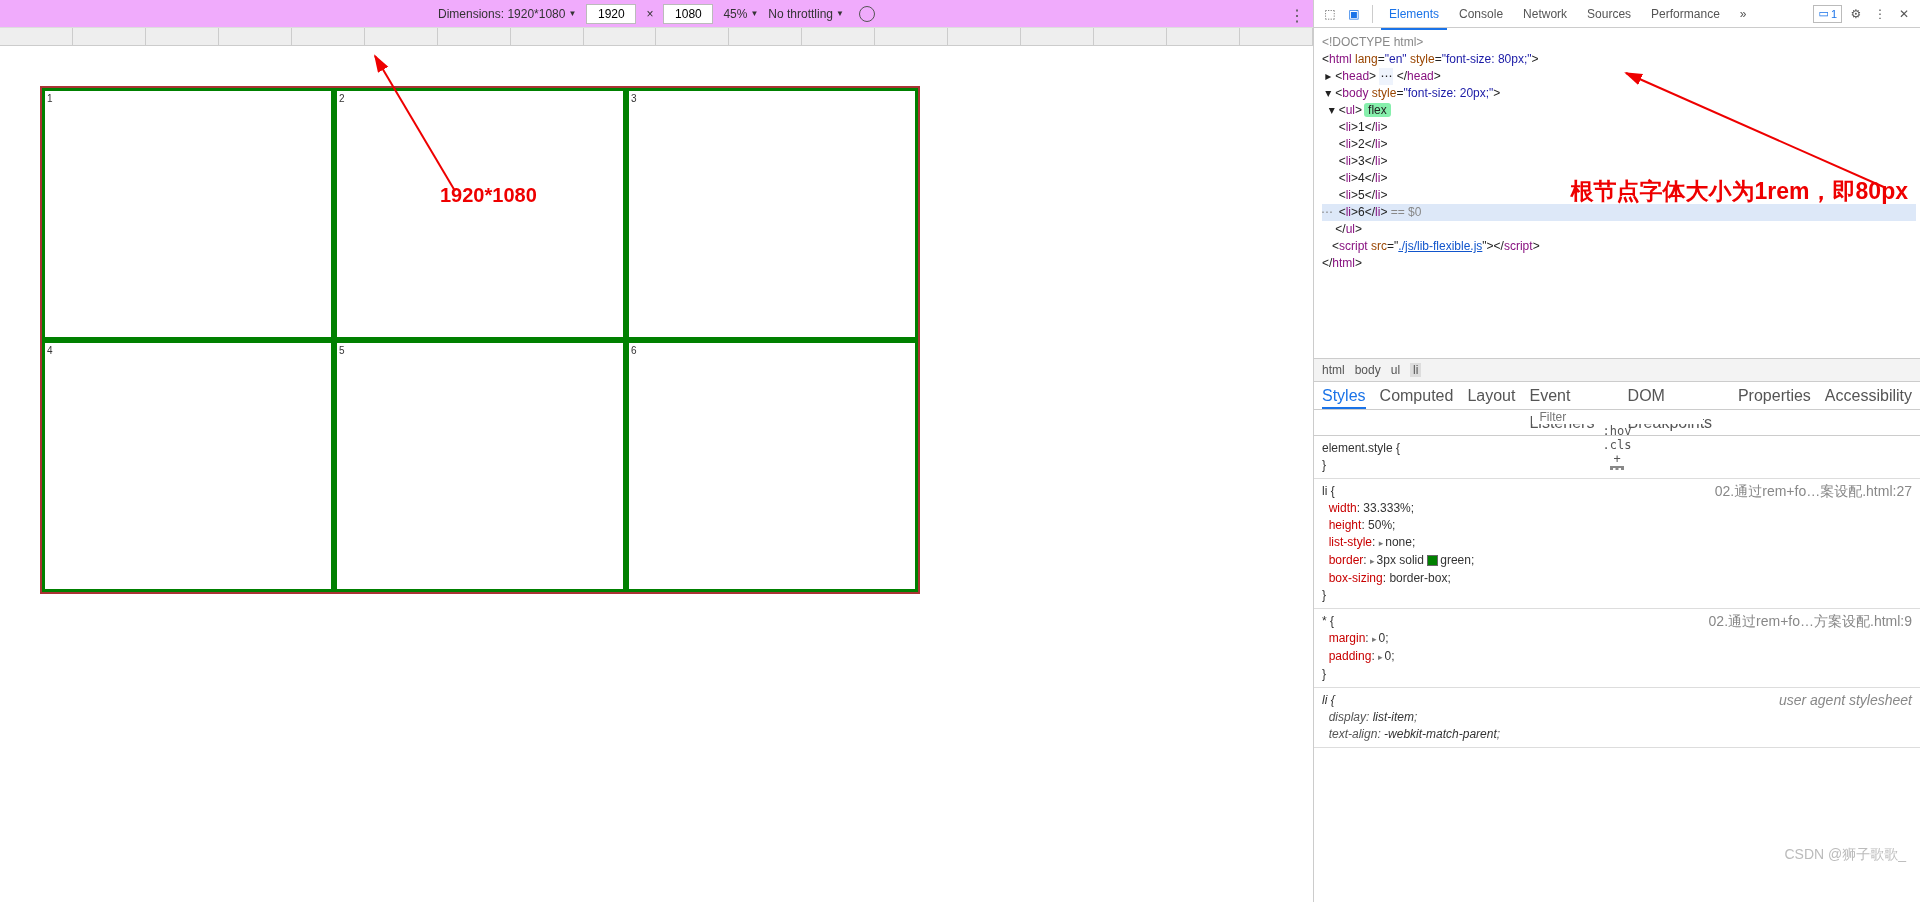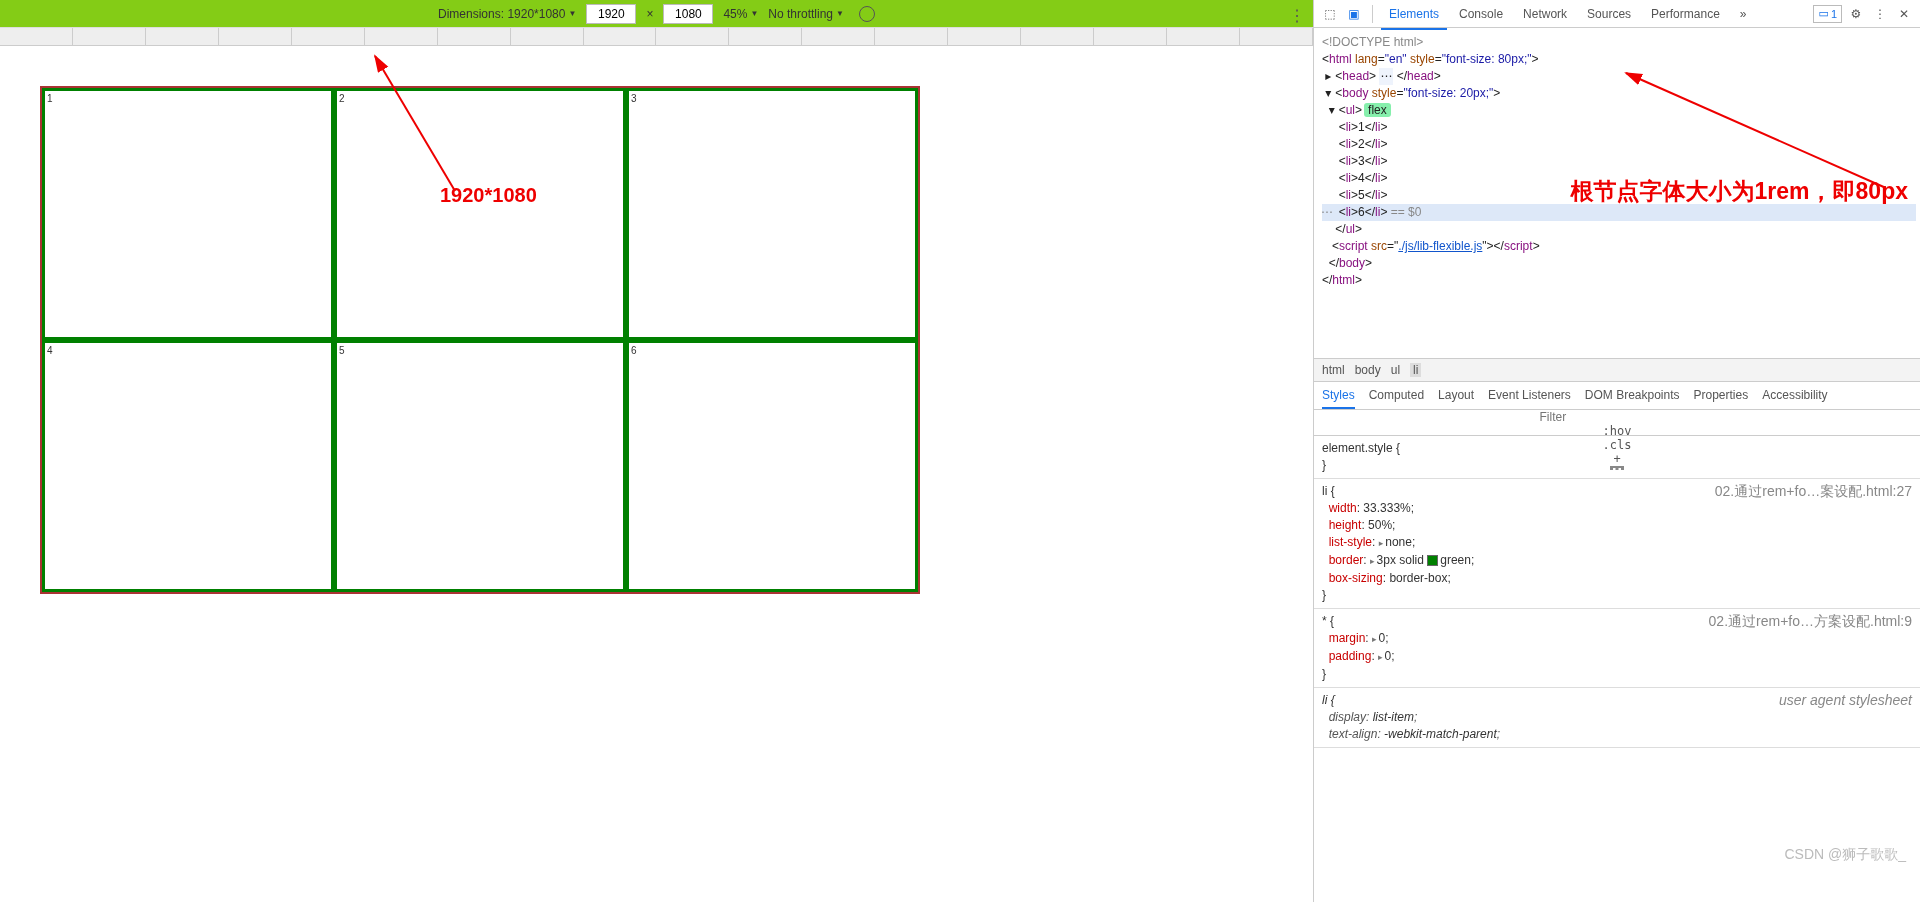--- a/index.html
+++ b/index.html
@@ -1,18 +1,18 @@
 <!DOCTYPE html>
 <html><head>
 <meta charset="utf-8">
 <style>
 * { margin:0; padding:0; box-sizing:border-box; font-family: Arial, "Microsoft YaHei", sans-serif; }
 body { display:flex; height:902px; width:1920px; background:#fff; font-size:12px; color:#333; overflow:hidden; }
 .left-pane { flex:1; display:flex; flex-direction:column; border-right:1px solid #ccc; min-width:0; }
-.device-toolbar { height:28px; display:flex; align-items:center; justify-content:center; gap:10px; border-bottom:1px solid #ddd; position:relative; background:#84cc16; }
+.device-toolbar { height:28px; display:flex; align-items:center; justify-content:center; gap:10px; border-bottom:1px solid #ddd; position:relative; background:#f0abfc; }
 .device-toolbar select, .device-toolbar .dim-input, .device-toolbar .sel { font-size:12px; }
 .sel { display:inline-flex; align-items:center; gap:3px; cursor:pointer; }
 .sel::after { content:"▼"; font-size:8px; }
 .dim-input { width:50px; height:20px; border:1px solid #bbb; text-align:center; font-size:12px; }
 .rotate-icon { width:16px; height:16px; border:1.5px solid #555; border-radius:50%; position:relative; margin-left:5px; cursor:pointer;}
 .kebab { position:absolute; right:8px; top:6px; font-size:16px; color:#555; cursor:pointer;}
 .ruler { height:18px; background:#eee; border-bottom:1px solid #ccc; display:flex;}
 .ruler div { flex:1; border-right:1px solid #ccc; }
 .viewport { flex:1; background:#fff; padding:40px; position:relative;}
 .grid { border:2px solid #a33; display:flex; flex-wrap:wrap; width:880px; height:508px;}
@@ -42,21 +42,21 @@
 .ellipsis-ctrl { position:absolute; left:-1px; color:#888;}
 .dom-tree .triangle { display:inline-block; width:10px;}
 
 .annotation2 { position:absolute; right:12px; top:155px; color:#e00; font-weight:bold; font-size:23px;}
 .arrow2 { position:absolute; top:40px; right:4px; width:300px; height:150px; pointer-events:none;}
 
 .breadcrumb { height:24px; border-top:1px solid #ccc; border-bottom:1px solid #ccc; display:flex; align-items:center; padding:0 8px; gap:10px; font-size:12px; color:#555; background:#f3f3f3;}
 .breadcrumb span { cursor:pointer;}
 .breadcrumb .active { background:#ddd; padding:0 3px;}
 
-.styles-tabs { height:28px; display:flex; align-items:center; padding:0 8px; gap:14px; border-bottom:1px solid #ccc; font-size:12px; color:#555;}
+.styles-tabs { height:28px; display:flex; align-items:center; padding:0 8px; gap:14px; border-bottom:1px solid #ccc; font-size:16px; color:#555;}
 .styles-tabs .tab { height:27px; line-height:27px; cursor:pointer;}
 .styles-tabs .tab.active { color:#1a73e8; border-bottom:2px solid #1a73e8;}
 
 .filter-bar { height:26px; display:flex; align-items:center; border-bottom:1px solid #ccc; font-size:12px;flex-direction:column;}
 .filter-bar input { flex:1; border:none; padding:0 8px; outline:none; font-size:12px; color:#888;}
 .filter-bar .fbtn { padding:0 6px; color:#555; cursor:pointer; font-family:monospace;}
 .filter-bar .box { border:1px solid #888; width:14px; height:14px; margin:0 4px;}
 
 .styles-panel { flex:1; overflow:auto; font-family: Menlo, Consolas, monospace; font-size:12px; line-height:17px;}
 .rule { border-bottom:1px solid #ddd; padding:4px 8px; position:relative;}
@@ -152,21 +152,20 @@
     <div class="line"> <span class="triangle">▾</span>&lt;<span class="tagn">body</span> <span class="attr">style</span>=<span class="val">"font-size: 20px;"</span>&gt;</div>
     <div class="line">  <span class="triangle">▾</span>&lt;<span class="tagn">ul</span>&gt;<span class="pill">flex</span></div>
     <div class="line">     &lt;<span class="tagn">li</span>&gt;<span class="txt">1</span>&lt;/<span class="tagn">li</span>&gt;</div>
     <div class="line">     &lt;<span class="tagn">li</span>&gt;<span class="txt">2</span>&lt;/<span class="tagn">li</span>&gt;</div>
     <div class="line">     &lt;<span class="tagn">li</span>&gt;<span class="txt">3</span>&lt;/<span class="tagn">li</span>&gt;</div>
     <div class="line">     &lt;<span class="tagn">li</span>&gt;<span class="txt">4</span>&lt;/<span class="tagn">li</span>&gt;</div>
     <div class="line">     &lt;<span class="tagn">li</span>&gt;<span class="txt">5</span>&lt;/<span class="tagn">li</span>&gt;</div>
     <div class="line sel-line" style="position:relative;"><span class="ellipsis-ctrl">⋯</span>     &lt;<span class="tagn">li</span>&gt;<span class="txt">6</span>&lt;/<span class="tagn">li</span>&gt; <span class="eqsel">== $0</span></div>
     <div class="line">    &lt;/<span class="tagn">ul</span>&gt;</div>
     <div class="line">   &lt;<span class="tagn">script</span> <span class="attr">src</span>="<span class="link">./js/lib-flexible.js</span>"&gt;&lt;/<span class="tagn">script</span>&gt;</div>
-    <div class="line">  &lt;/<span class="tagn">body</span>&gt;</div>
     <div class="line">&lt;/<span class="tagn">html</span>&gt;</div>
 
     <svg class="arrow2">
       <defs>
           <marker id="ah2" markerWidth="10" markerHeight="10" refX="8" refY="3" orient="auto">
             <path d="M0,0 L0,6 L9,3 z" fill="#e00"></path>
           </marker>
         </defs>
       <line x1="270" y1="120" x2="10" y2="5" stroke="#e00" stroke-width="2" marker-end="url(#ah2)"></line>
     </svg>

